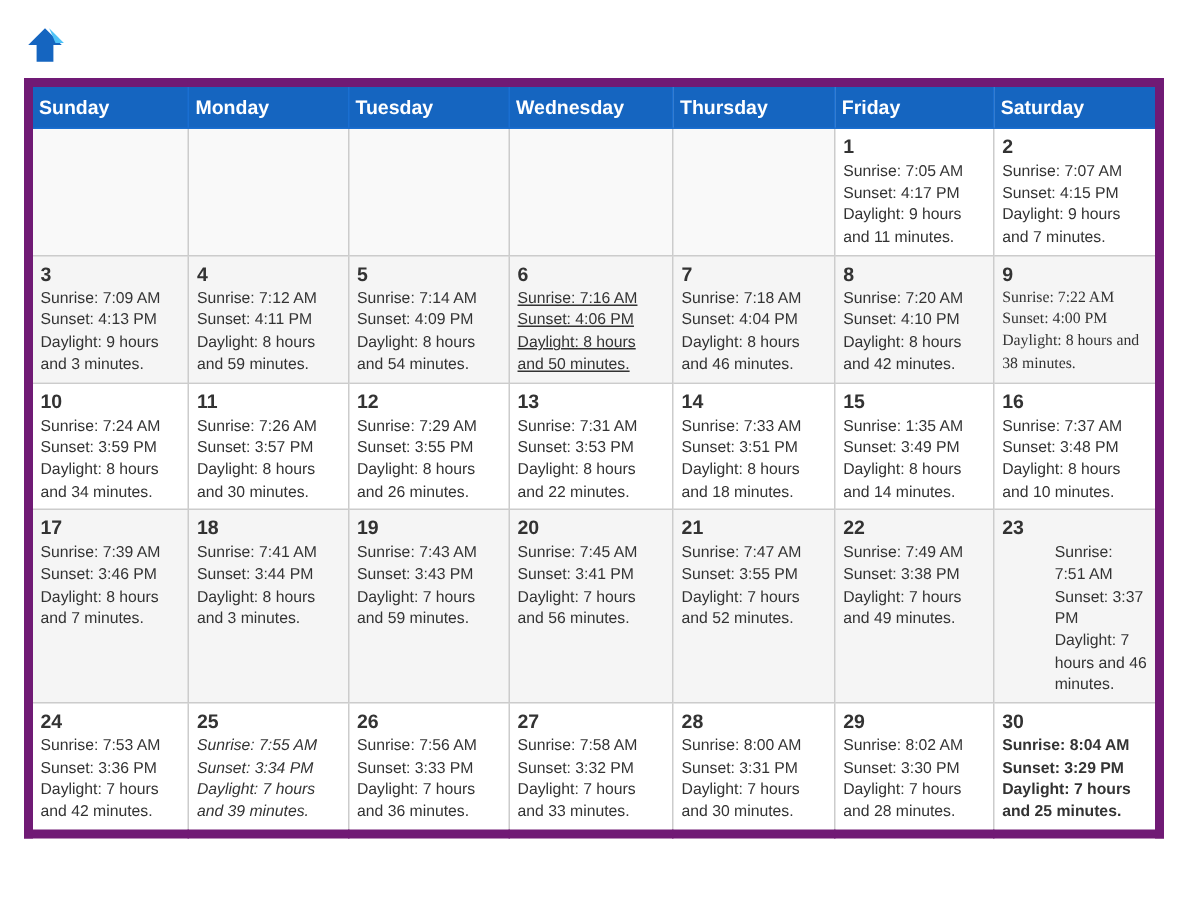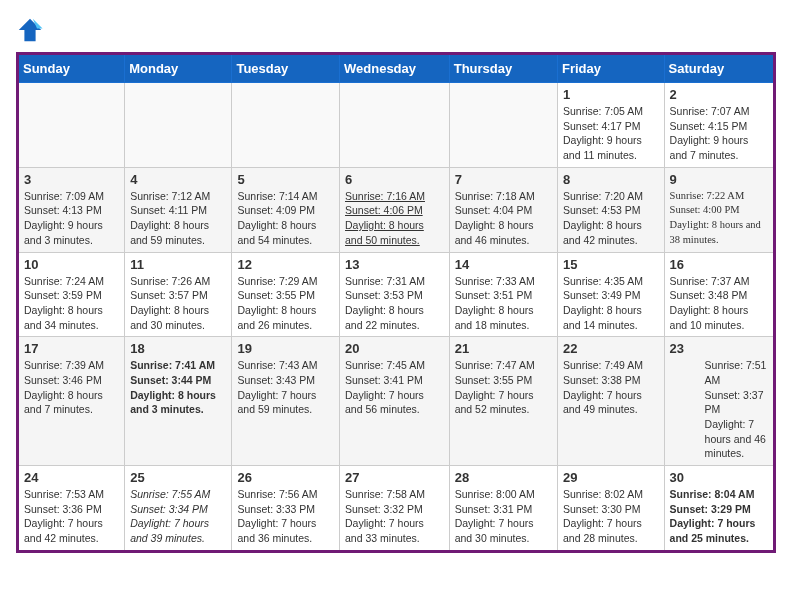--- a/index.html
+++ b/index.html
@@ -40,21 +40,21 @@
       color: #333;
       font-weight: normal;
     }
     .location {
       font-size: 16px;
       color: #555;
     }
     .calendar {
       width: 100%;
       border-collapse: collapse;
-      border: 3px solid #701a75;
+      border: 6px solid #701a75;
     }
     .calendar th {
       background: #1565c0;
       color: #fff;
       font-size: 13px;
       font-weight: bold;
       padding: 6px 4px;
       text-align: left;
       border: 1px solid #1a6fd1;
     }
@@ -168,21 +168,21 @@
         </td>
         <td>
           <span class="day-number">7</span>
           <div class="day-info" style="white-space: pre-line;">Sunrise: 7:18 AM
 Sunset: 4:04 PM
 Daylight: 8 hours and 46 minutes.</div>
         </td>
         <td>
           <span class="day-number">8</span>
           <div class="day-info" style="white-space: pre-line;">Sunrise: 7:20 AM
-Sunset: 4:53 PM
+Sunset: 4:10 PM
 Daylight: 8 hours and 42 minutes.</div>
         </td>
         <td>
           <span class="day-number">9</span>
           <div class="day-info" style="white-space: pre-line; font-family: Liberation Serif, serif;">Sunrise: 7:22 AM
 Sunset: 4:00 PM
 Daylight: 8 hours and 38 minutes.</div>
         </td>
       </tr>
       <tr>
@@ -211,41 +211,41 @@
 Daylight: 8 hours and 22 minutes.</div>
         </td>
         <td>
           <span class="day-number">14</span>
           <div class="day-info" style="white-space: pre-line;">Sunrise: 7:33 AM
 Sunset: 3:51 PM
 Daylight: 8 hours and 18 minutes.</div>
         </td>
         <td>
           <span class="day-number">15</span>
-          <div class="day-info" style="white-space: pre-line;">Sunrise: 4:35 AM
+          <div class="day-info" style="white-space: pre-line;">Sunrise: 1:35 AM
 Sunset: 3:49 PM
 Daylight: 8 hours and 14 minutes.</div>
         </td>
         <td>
           <span class="day-number">16</span>
           <div class="day-info" style="white-space: pre-line;">Sunrise: 7:37 AM
 Sunset: 3:48 PM
 Daylight: 8 hours and 10 minutes.</div>
         </td>
       </tr>
       <tr>
         <td>
           <span class="day-number">17</span>
           <div class="day-info" style="white-space: pre-line;">Sunrise: 7:39 AM
 Sunset: 3:46 PM
 Daylight: 8 hours and 7 minutes.</div>
         </td>
         <td>
           <span class="day-number">18</span>
-          <div class="day-info" style="white-space: pre-line; font-weight: bold;">Sunrise: 7:41 AM
+          <div class="day-info" style="white-space: pre-line;">Sunrise: 7:41 AM
 Sunset: 3:44 PM
 Daylight: 8 hours and 3 minutes.</div>
         </td>
         <td>
           <span class="day-number">19</span>
           <div class="day-info" style="white-space: pre-line;">Sunrise: 7:43 AM
 Sunset: 3:43 PM
 Daylight: 7 hours and 59 minutes.</div>
         </td>
         <td>

